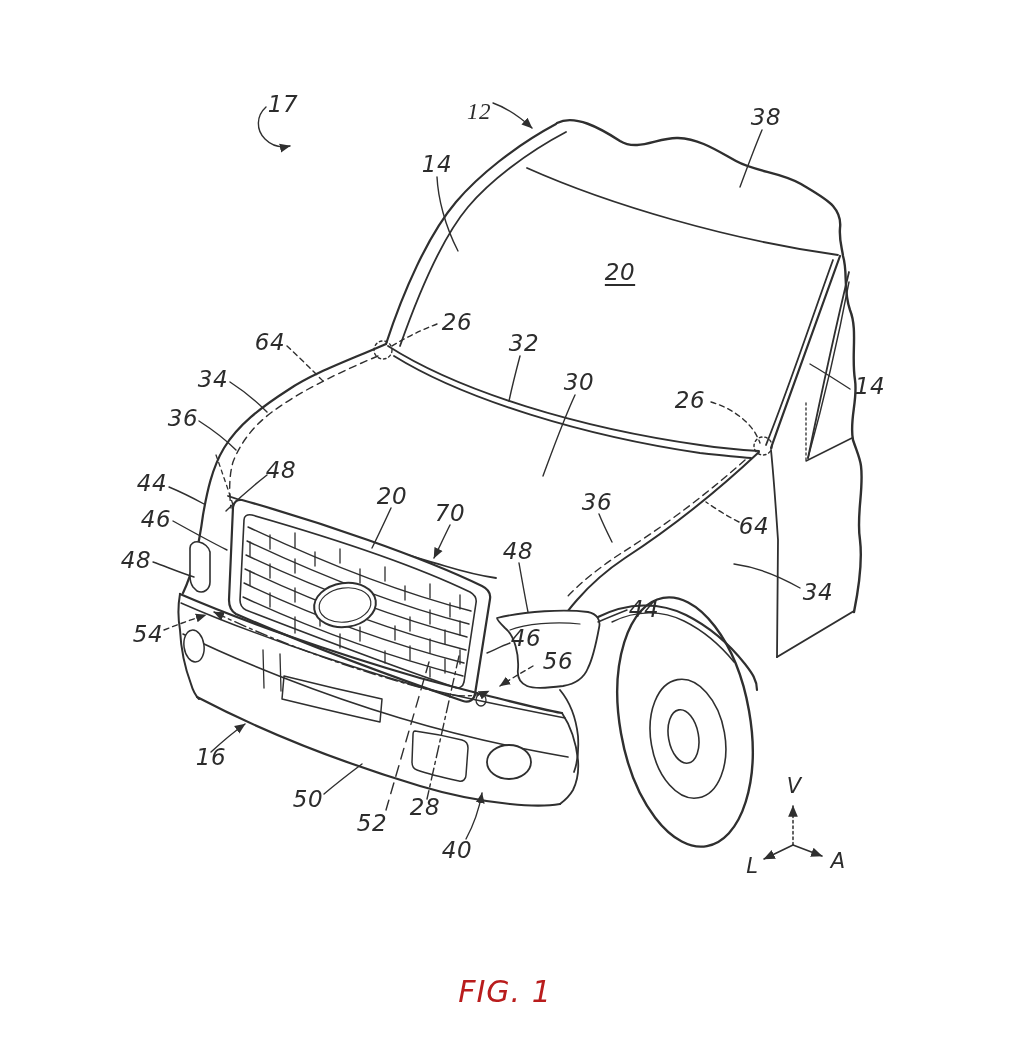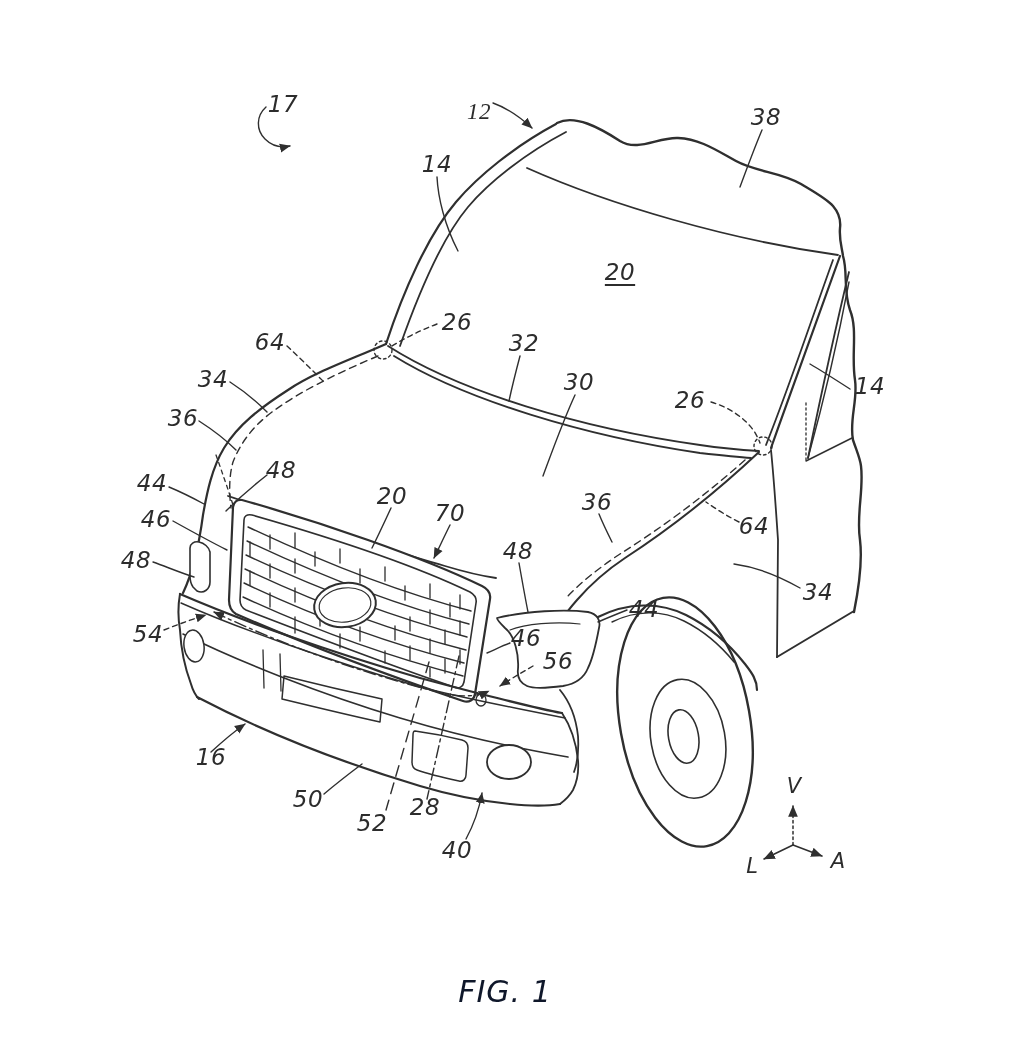--- a/index.html
+++ b/index.html
@@ -13,21 +13,21 @@
     font-style:italic;font-size:23px;font-weight:500;color:#2c2c2c;
     white-space:nowrap;letter-spacing:0.5px;user-select:none;
   }
   .ref-label.underline{text-decoration:underline;text-underline-offset:4px;}
   .axis-label{
     position:absolute;transform:translate(-50%,-50%);
     font-style:italic;font-size:21px;font-weight:500;color:#2c2c2c;user-select:none;
   }
   .fig-caption{
     position:absolute;transform:translate(-50%,-50%);
-    font-style:italic;font-size:30px;font-weight:500;color:#0f172a;
+    font-style:italic;font-size:30px;font-weight:500;color:#b91c1c;
     letter-spacing:1px;user-select:none;
   }
 </style>
 </head>
 <body>
 
 <div id="stage">
 
   <svg id="drawing" width="1024" height="1045" viewBox="0 0 1024 1045" fill="none" stroke="#2f2f2f" stroke-width="1.8" stroke-linecap="round" stroke-linejoin="round">
     <defs>

